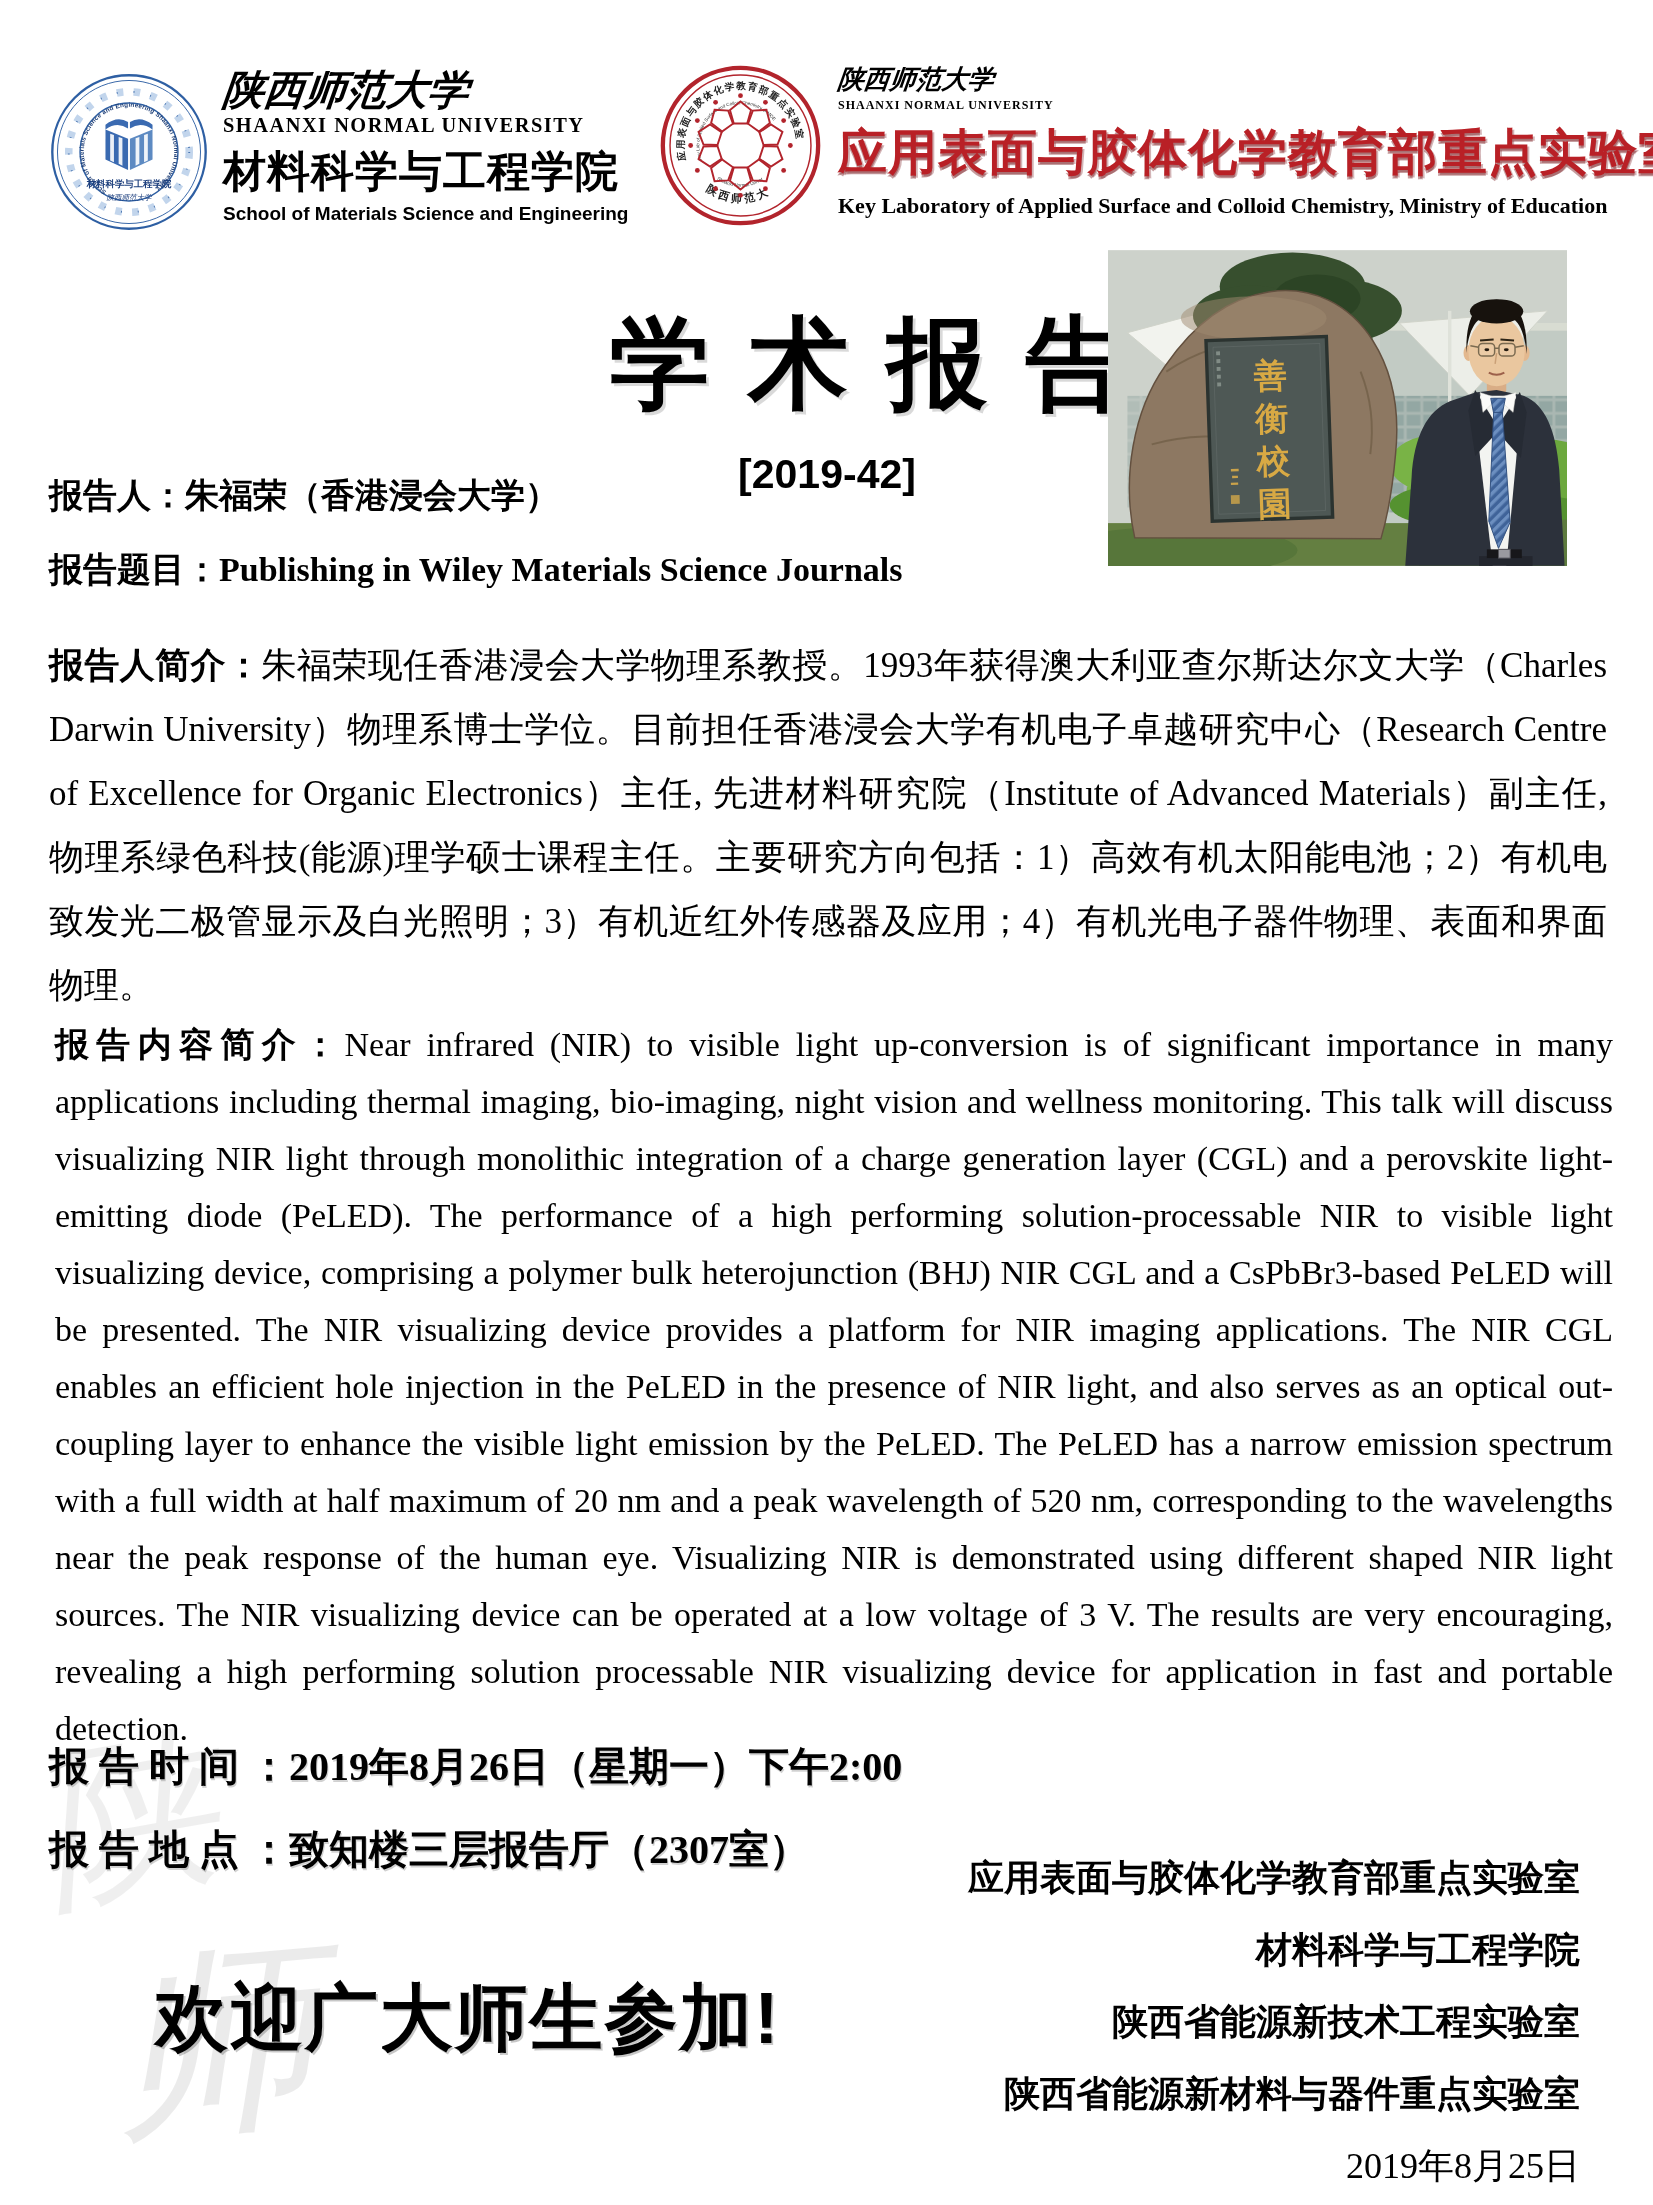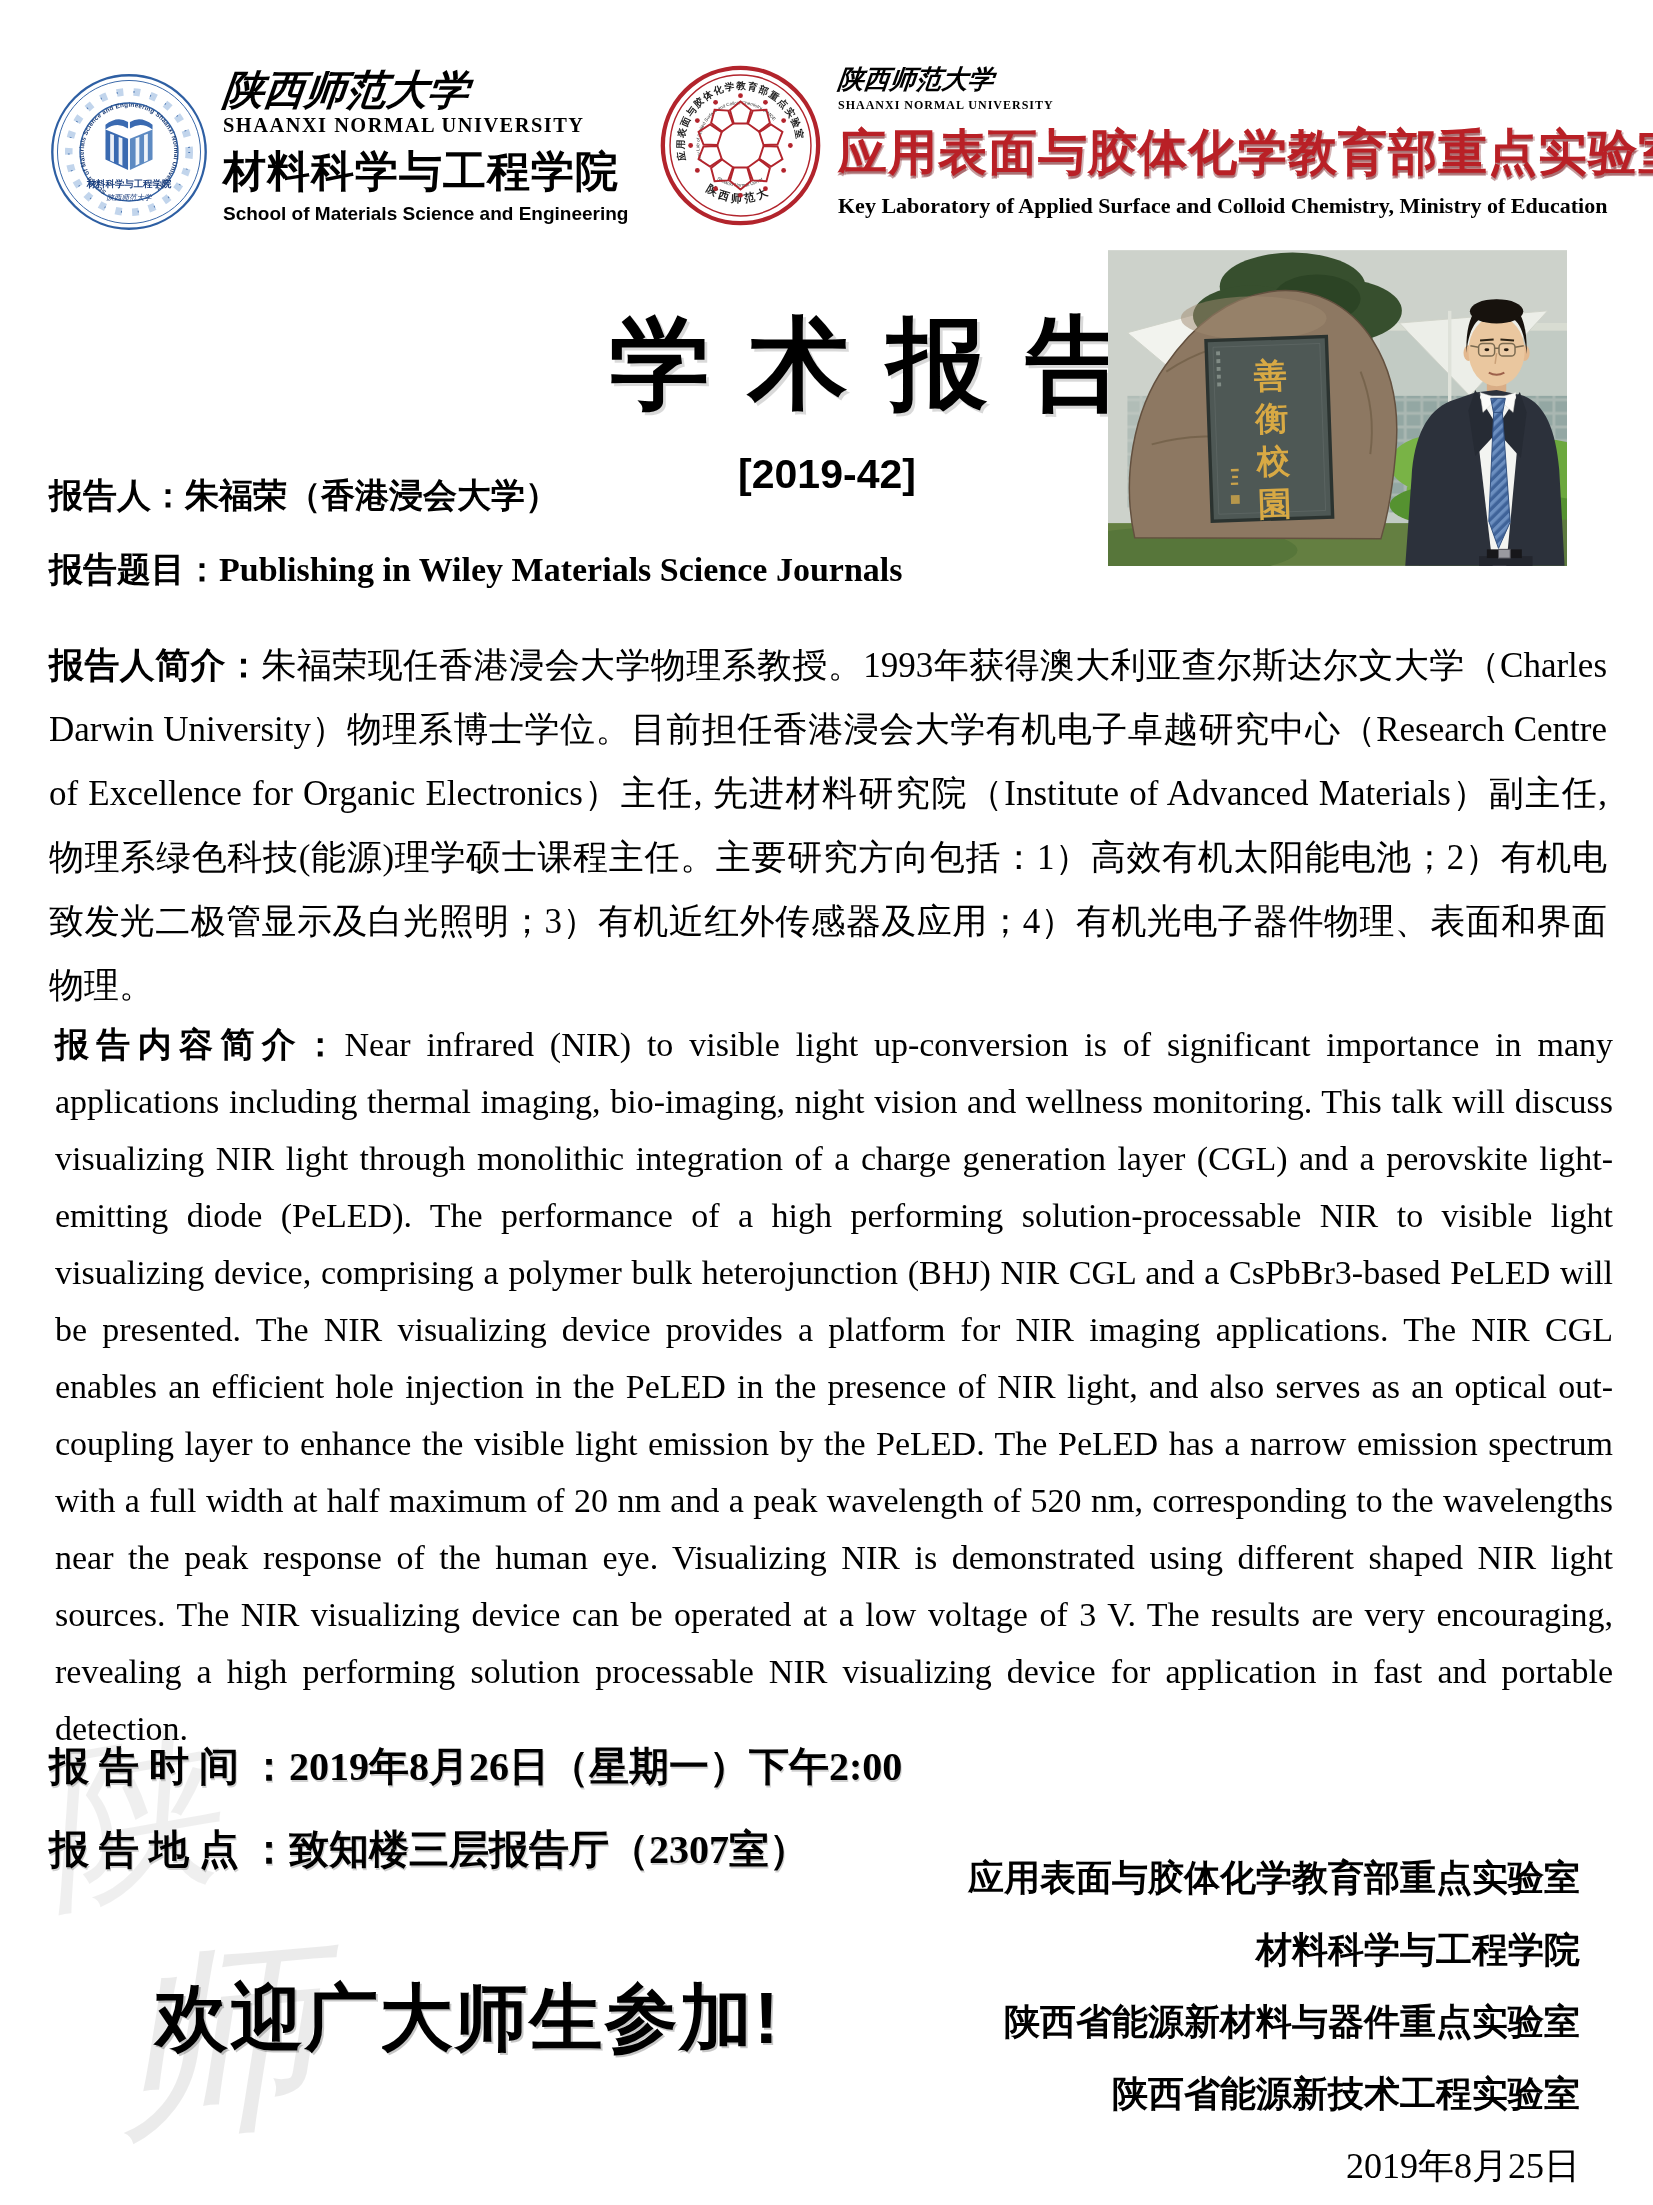--- a/index.html
+++ b/index.html
@@ -293,21 +293,21 @@
     <span>报 告 时 间 ：</span><span>2019年8月26日（星期一）下午2:00</span>
   </div>
 
   <div class="line-venue">
     <span>报 告 地 点 ：</span><span>致知楼三层报告厅（2307室）</span>
   </div>
 
   <div class="organizers">
     <div>应用表面与胶体化学教育部重点实验室</div>
     <div>材料科学与工程学院</div>
+    <div>陕西省能源新技术工程实验室</div>
     <div>陕西省能源新材料与器件重点实验室</div>
-    <div>陕西省能源新技术工程实验室</div>
     <div class="org-date">2019年8月25日</div>
   </div>
 
   <div class="welcome sans">欢迎广大师生参加!</div>
 
 </div>
 
 
 </body></html>

